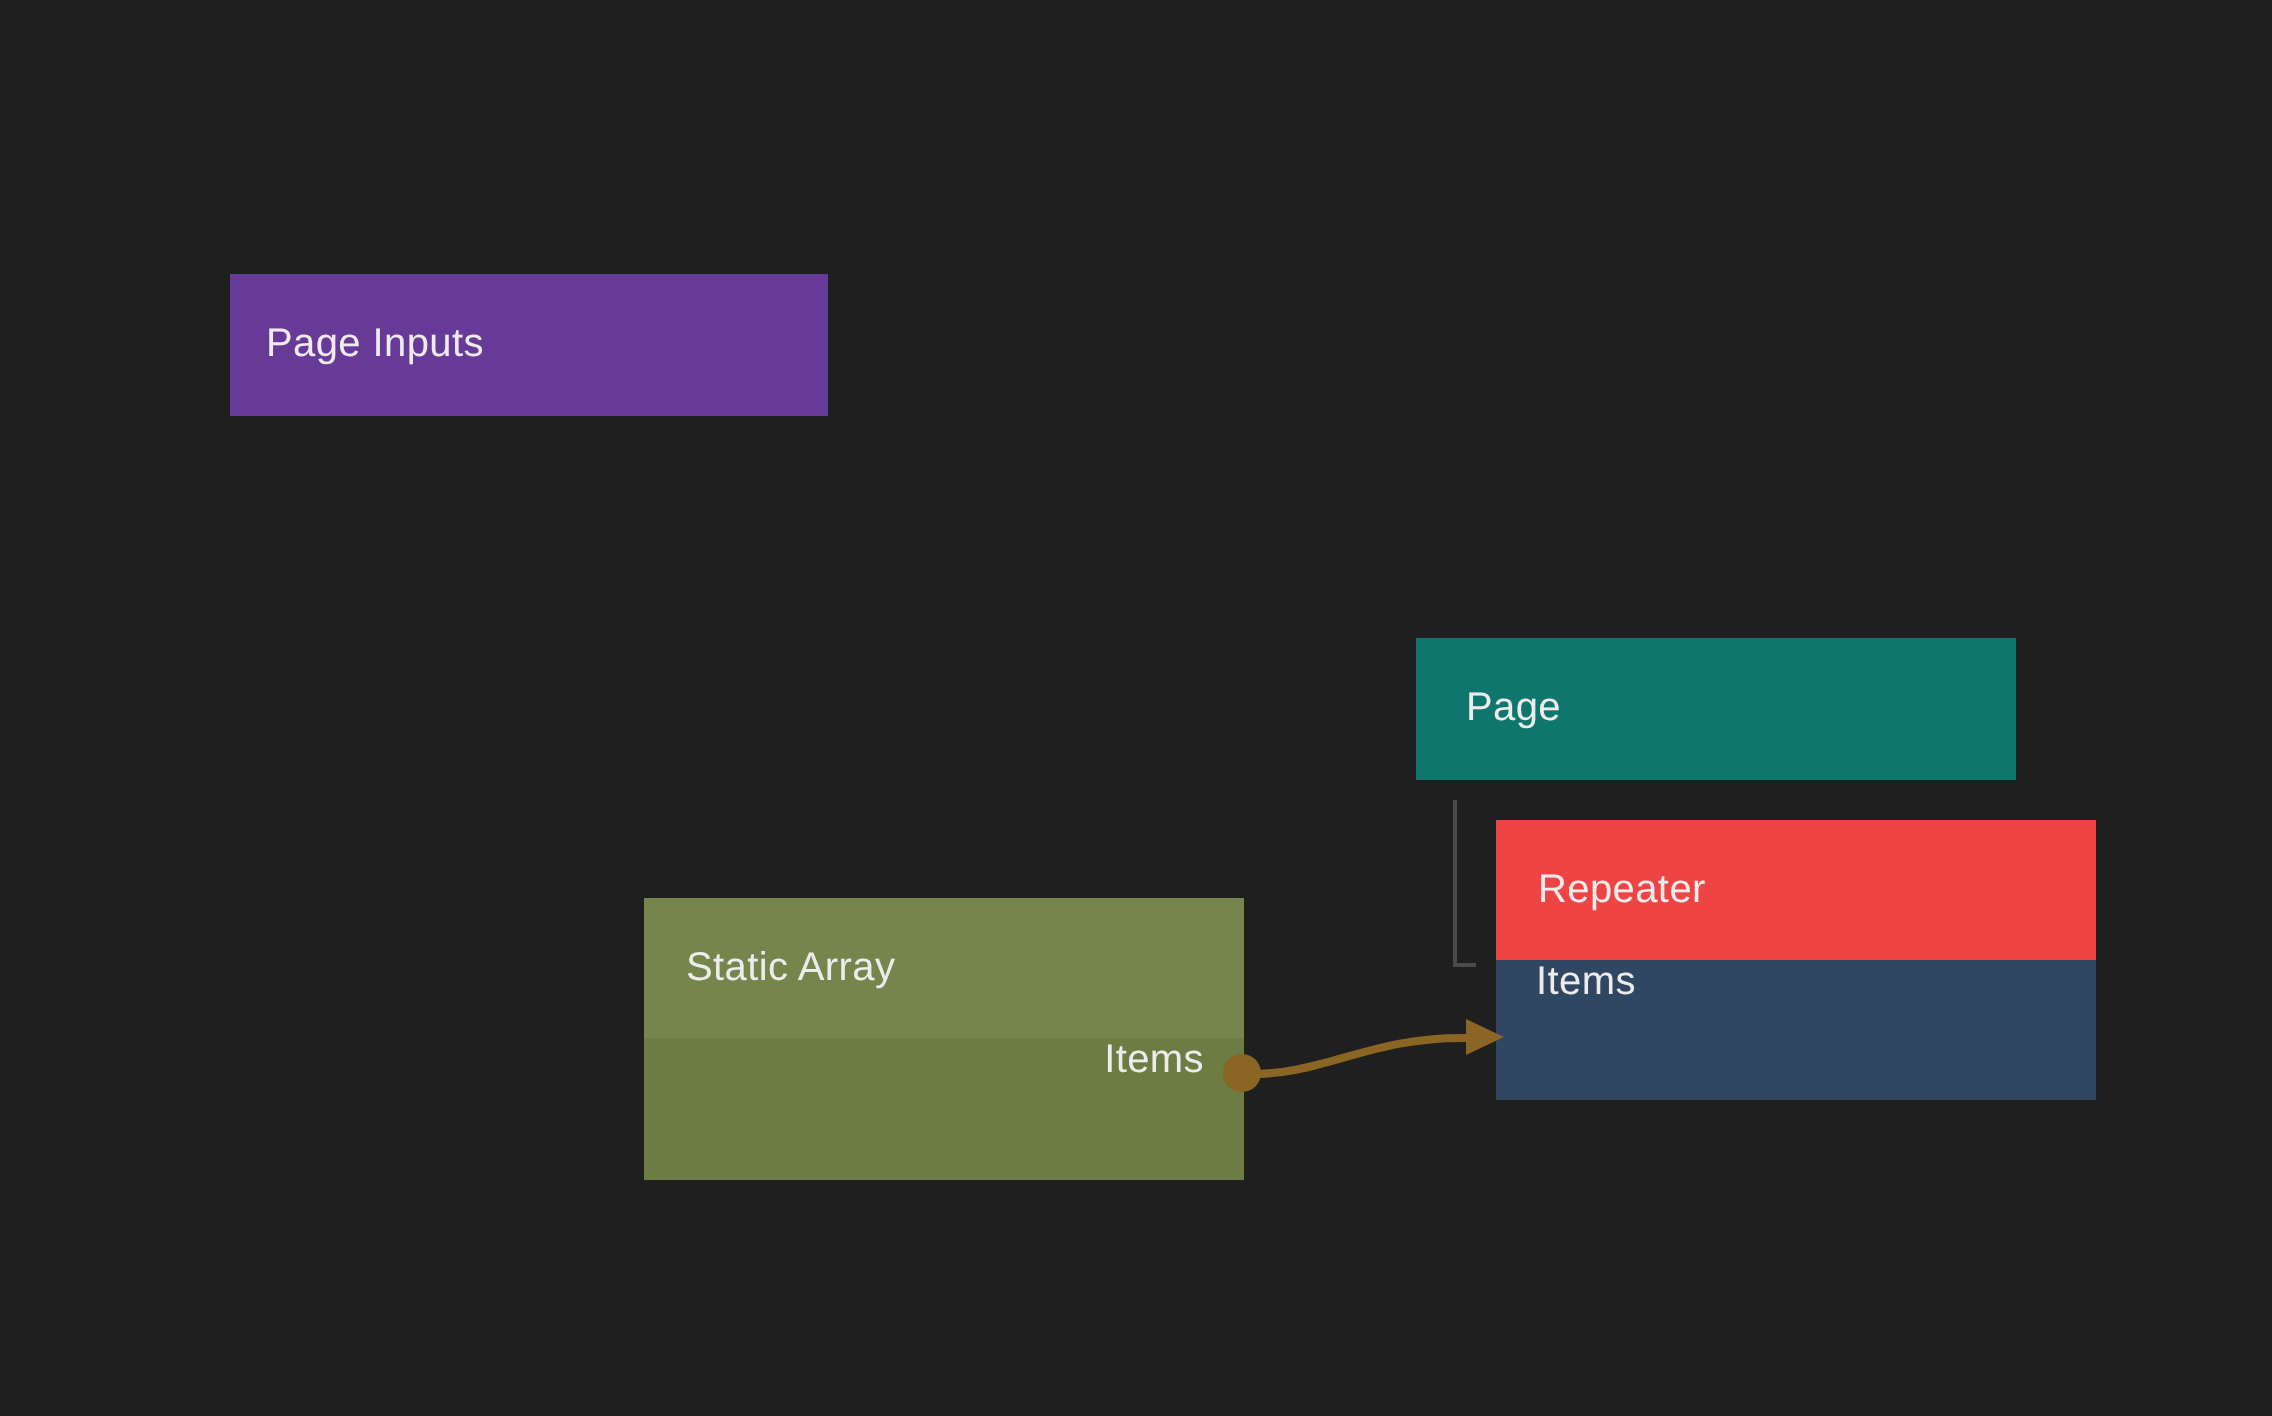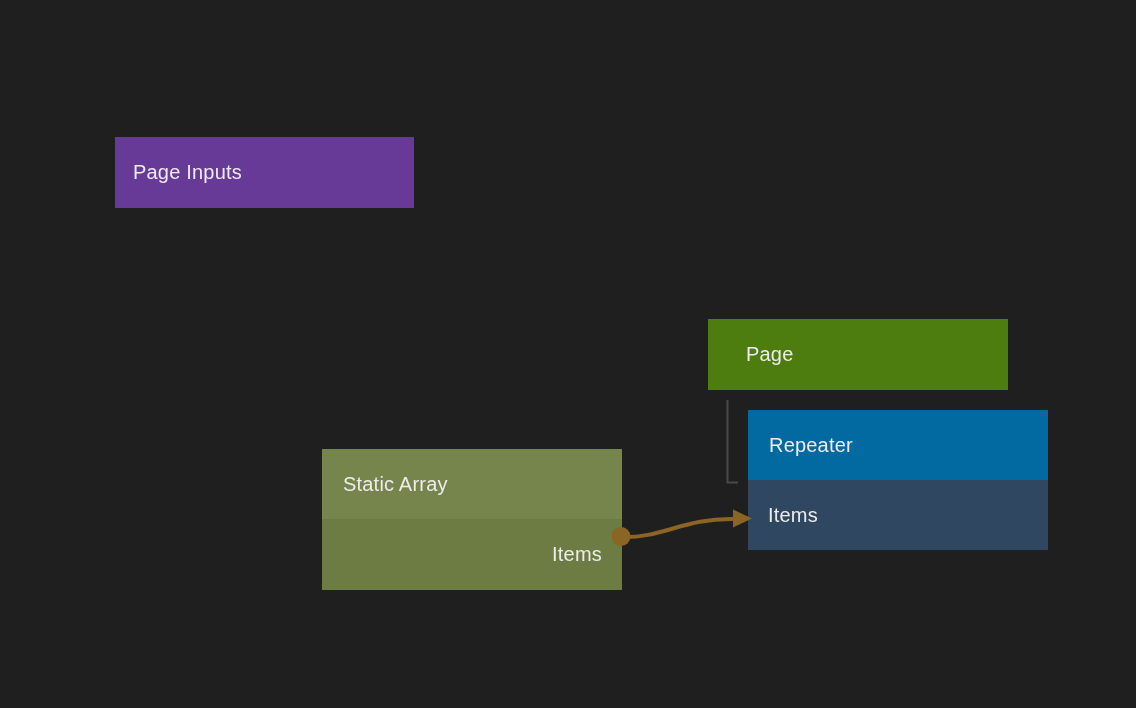--- a/index.html
+++ b/index.html
@@ -39,21 +39,21 @@
     padding: 0 21px;
   }
   .node-title {
     font-size: 20px;
     font-weight: 400;
     letter-spacing: 0.2px;
     white-space: nowrap;
   }
   .node-row {
     display: flex;
-    align-items: center;
+    align-items: flex-start;
     box-sizing: border-box;
     padding: 0 20px;
   }
   .node-row.align-right { justify-content: flex-end; }
   .node-row.align-left  { justify-content: flex-start; }
   .port-label {
     font-size: 20px;
     font-weight: 400;
     letter-spacing: 0.2px;
     white-space: nowrap;
@@ -71,35 +71,35 @@
 </style>
 </head>
 <body style="background: rgb(32, 31, 31);">
 
 <div class="canvas">
 
   <div class="node node-single" id="node-page-inputs" style="padding: 16px 18px; background: rgb(103, 58, 151);">
     <div class="node-title">Page Inputs</div>
   </div>
 
-  <div class="node node-single" id="node-page" style="padding: 0px 38px; background: #4d7c0f;">
+  <div class="node node-single" id="node-page" style="padding: 0px 25px; background: #0f766e;">
     <div class="node-title">Page</div>
   </div>
 
   <div class="node" id="node-static-array">
     <div class="node-header" style="background: rgb(117, 133, 75); margin-top: 19px;">
       <div class="node-title">Static Array</div>
     </div>
     <div class="node-row align-right" style="background: rgb(108, 124, 67);">
       <span class="port-label">Items</span>
     </div>
   </div>
 
   <div class="node" id="node-repeater">
-    <div class="node-header" style="background: #0369a1;">
+    <div class="node-header" style="background: #ef4444;">
       <div class="node-title">Repeater</div>
     </div>
     <div class="node-row align-left" style="background: rgb(47, 71, 96);">
       <span class="port-label">Items</span>
     </div>
   </div>
 
   <svg class="edge-layer" width="1136" height="708" viewBox="0 0 1136 708">
 
     <path d="M 727.5 400 L 727.5 482.5 L 738 482.5" fill="none" stroke-width="2" stroke="#4A4A4A"></path>

